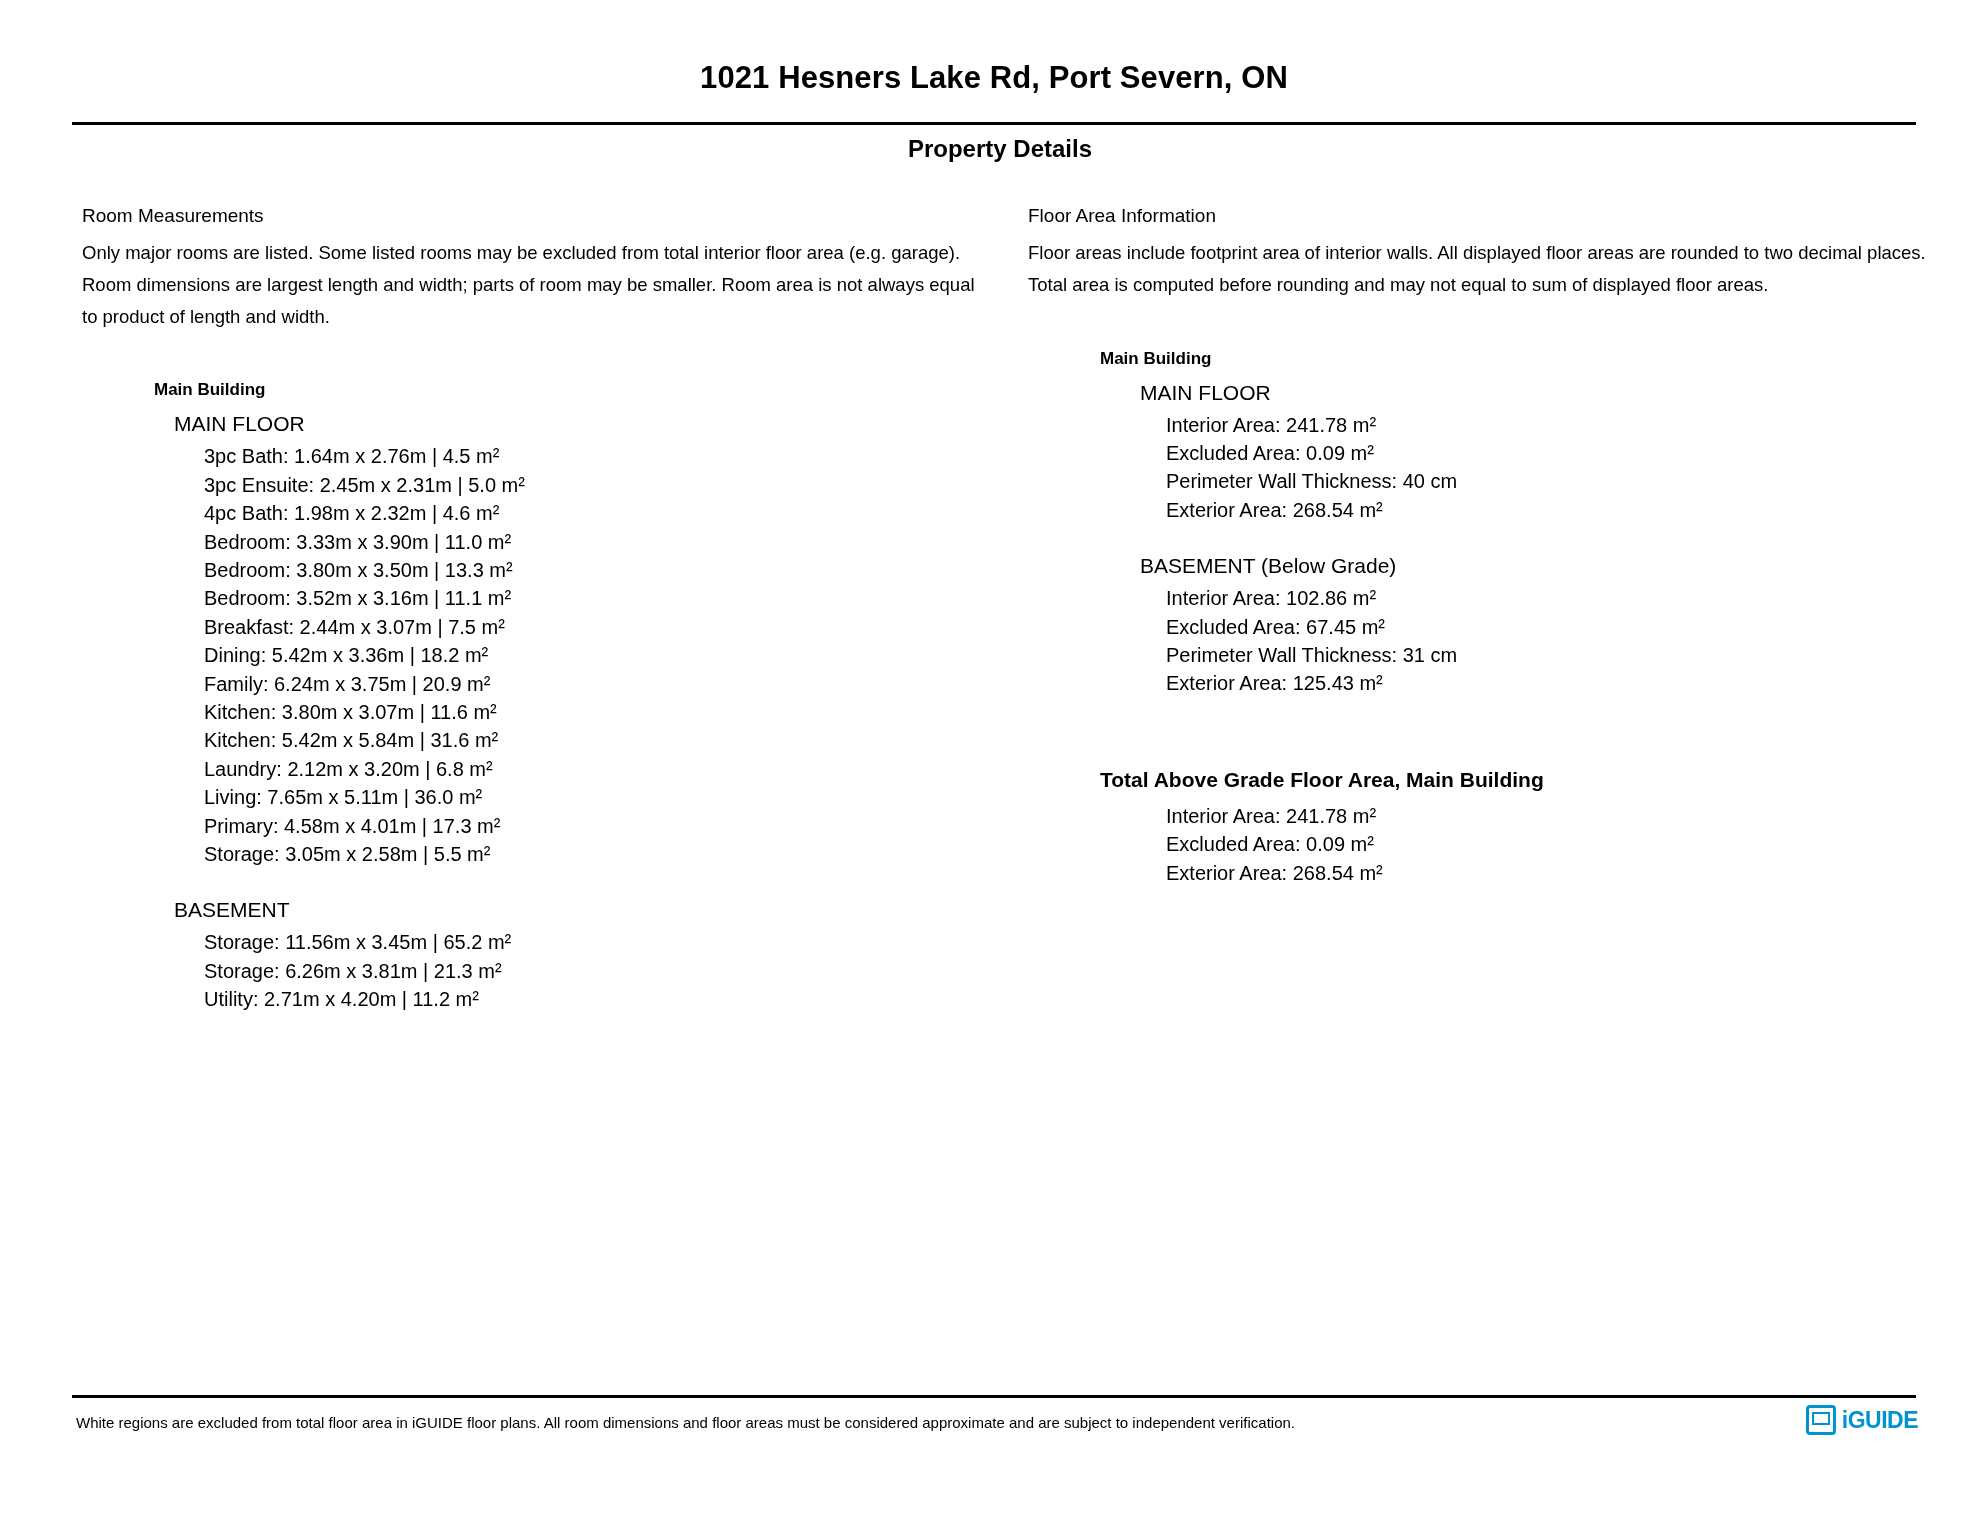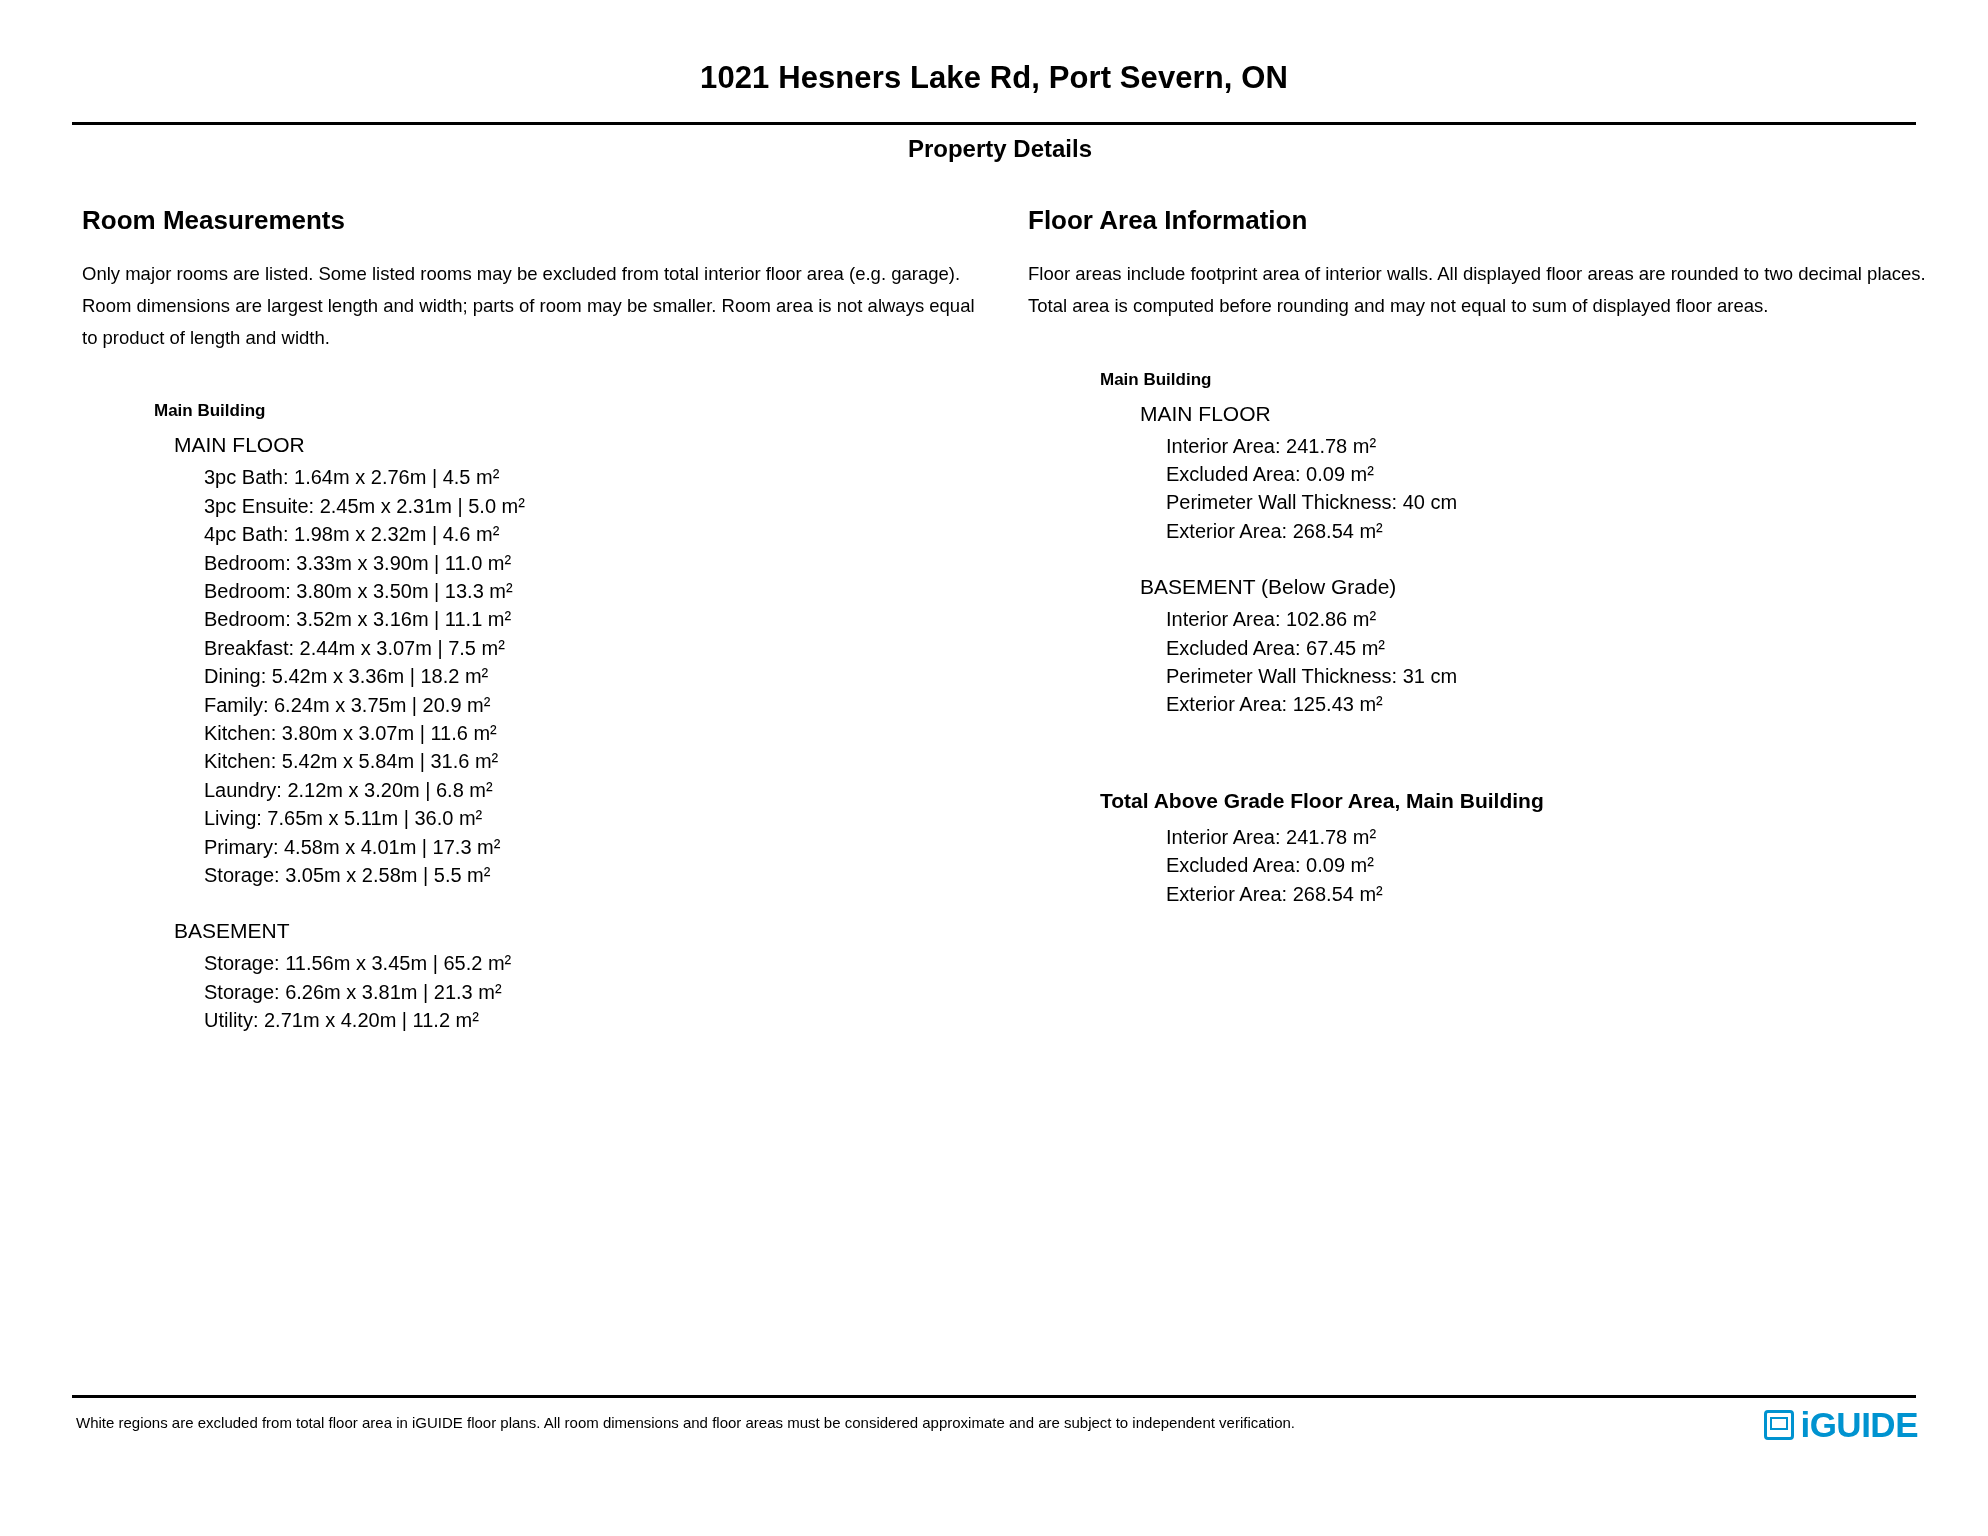--- a/index.html
+++ b/index.html
@@ -55,23 +55,23 @@
     top: 205px;
     width: 900px;
   }
   .col-right {
     position: absolute;
     left: 1028px;
     top: 205px;
     width: 900px;
   }
   .sec-heading {
-    font-size: 26px;
-    font-weight: bold;
-    margin-bottom: 22px;
+    font-size: 19px;
+    font-weight: normal;
+    margin-bottom: 10px;
   }
   .sec-note {
     font-size: 18.5px;
     line-height: 1.72;
     margin-bottom: 12px;
   }
   .group {
     margin-top: 48px;
   }
   .group-title {
@@ -145,21 +145,21 @@
   }
   .logo-mark:before {
     content: "";
     position: absolute;
     left: 3px; top: 4px;
     width: 18px; height: 13px;
     border: 2px solid #0093d0;
     box-sizing: border-box;
   }
   .logo-text {
-    font-size: 35px;
+    font-size: 23px;
     font-weight: bold;
     letter-spacing: -0.5px;
     font-family: "Liberation Sans", sans-serif;
   }
 </style>
 </head>
 <body>
 
 <div class="page">
 

